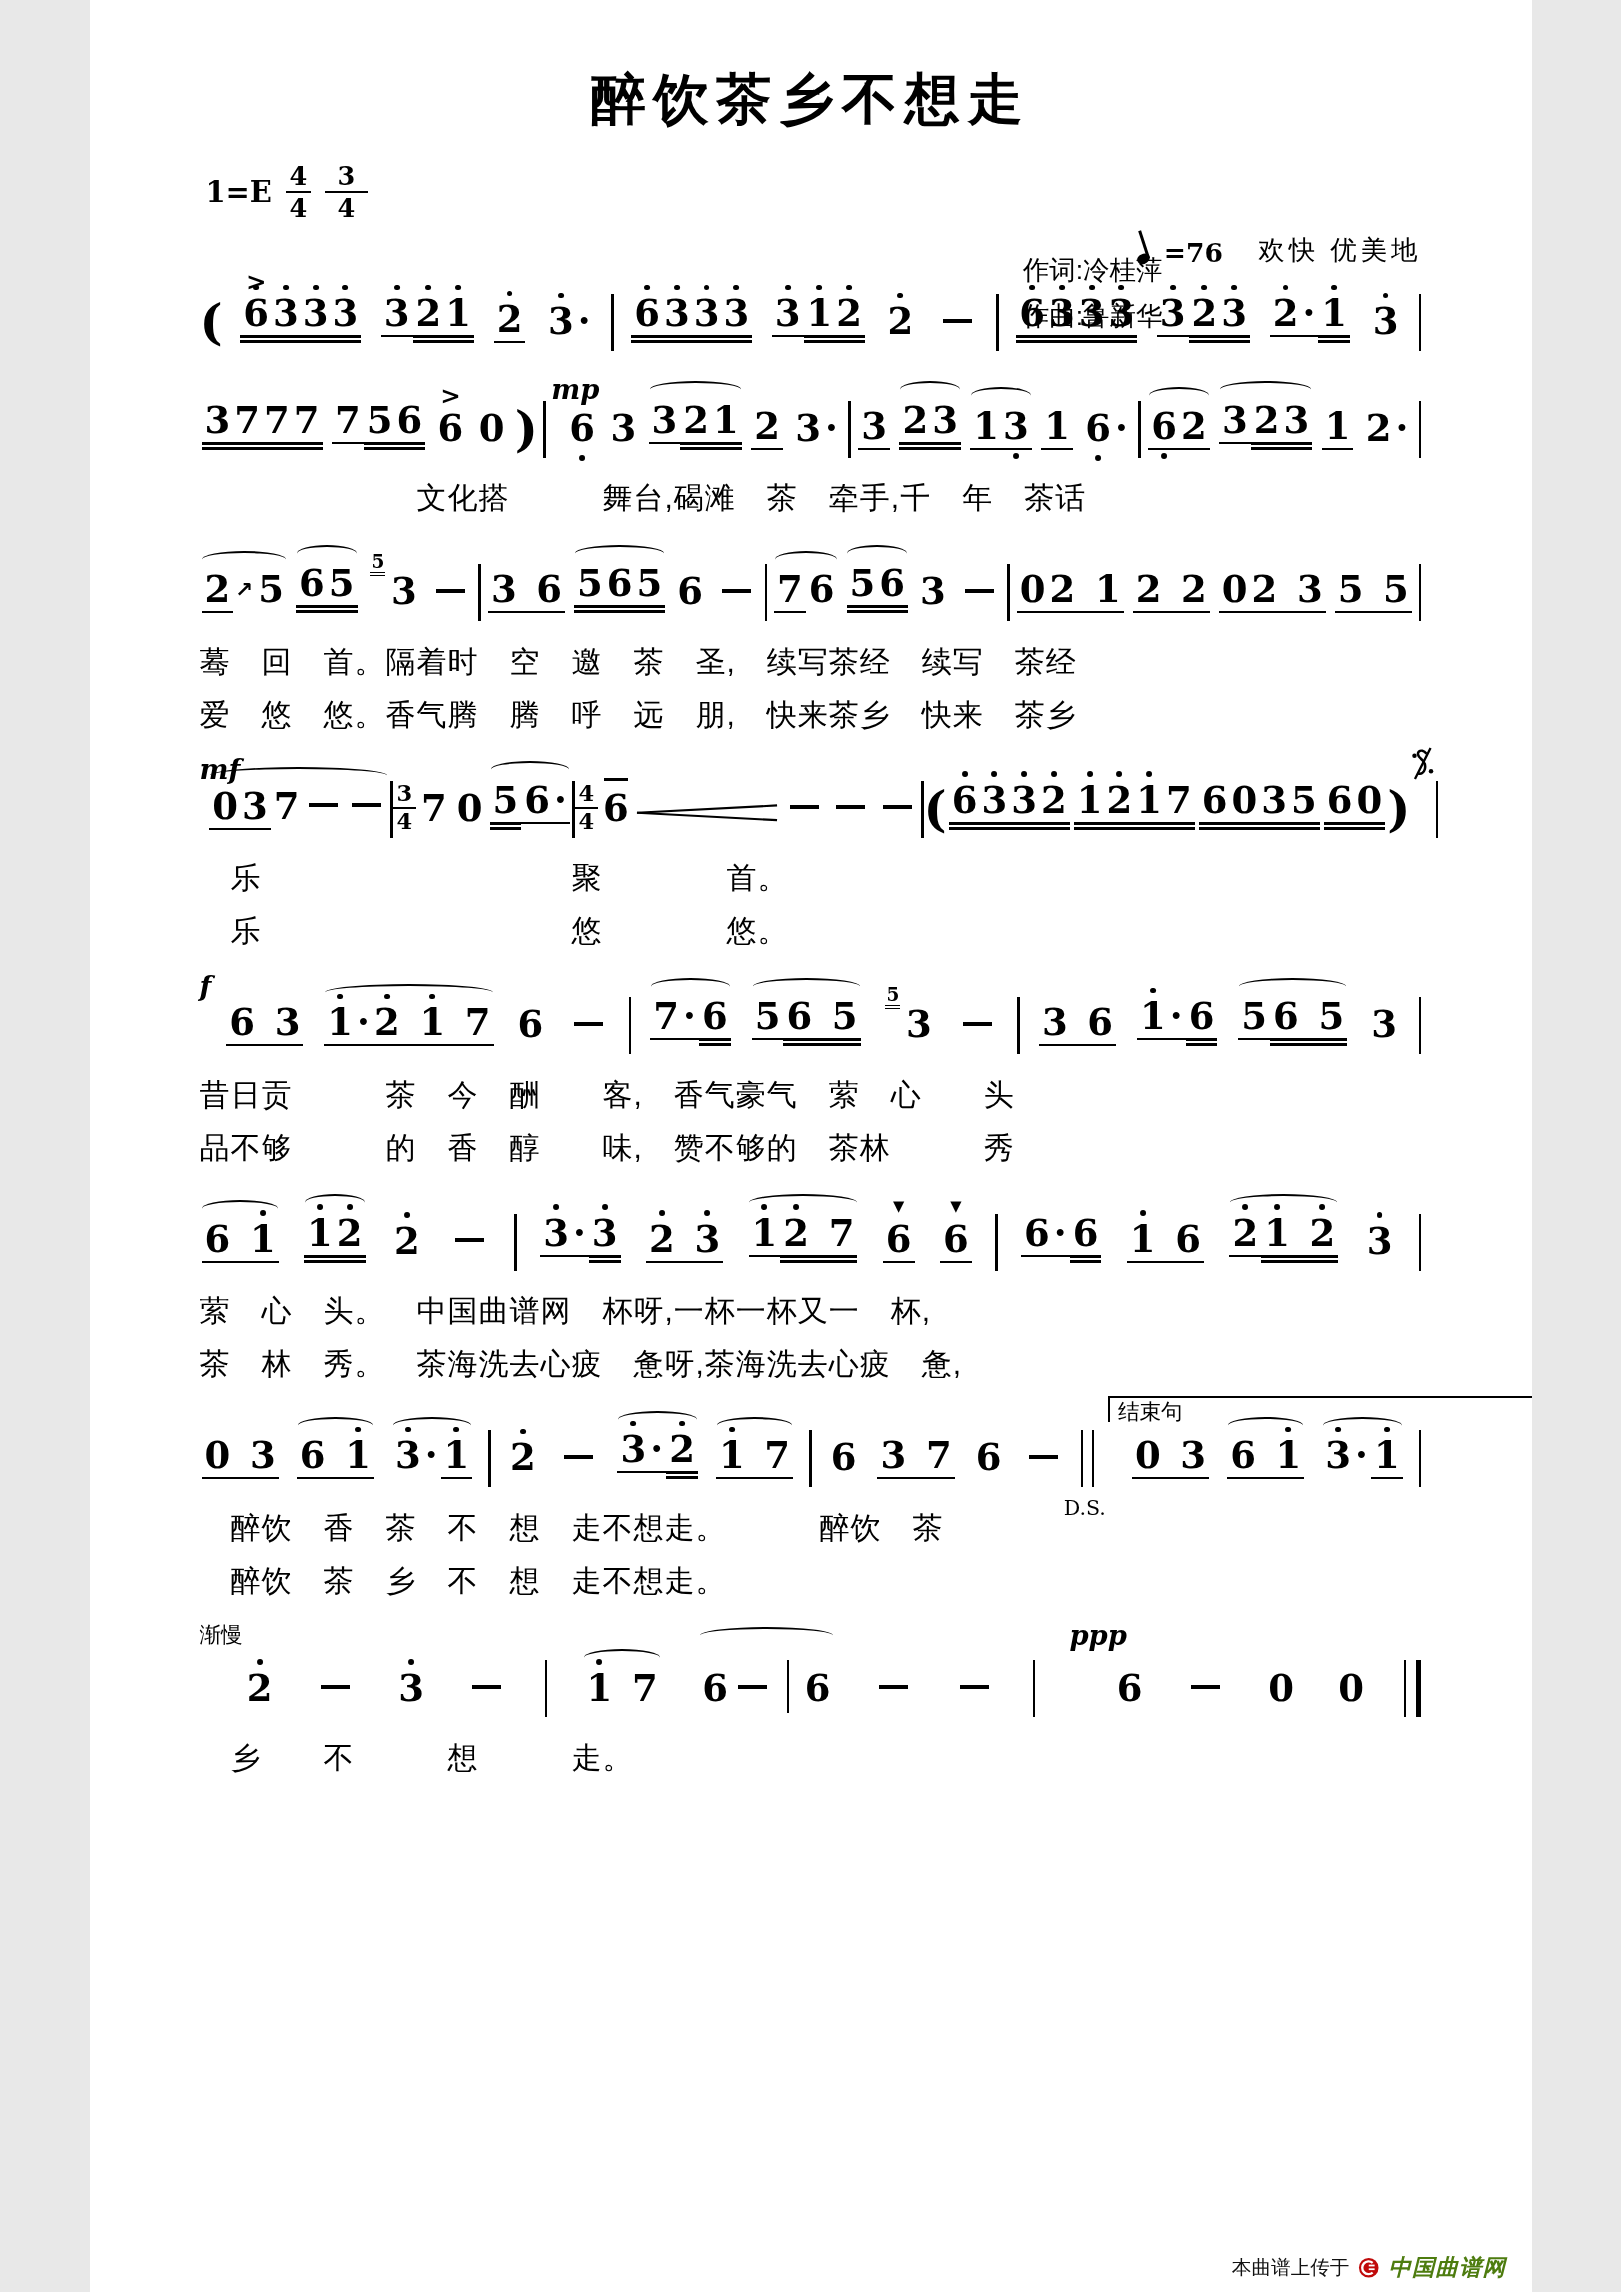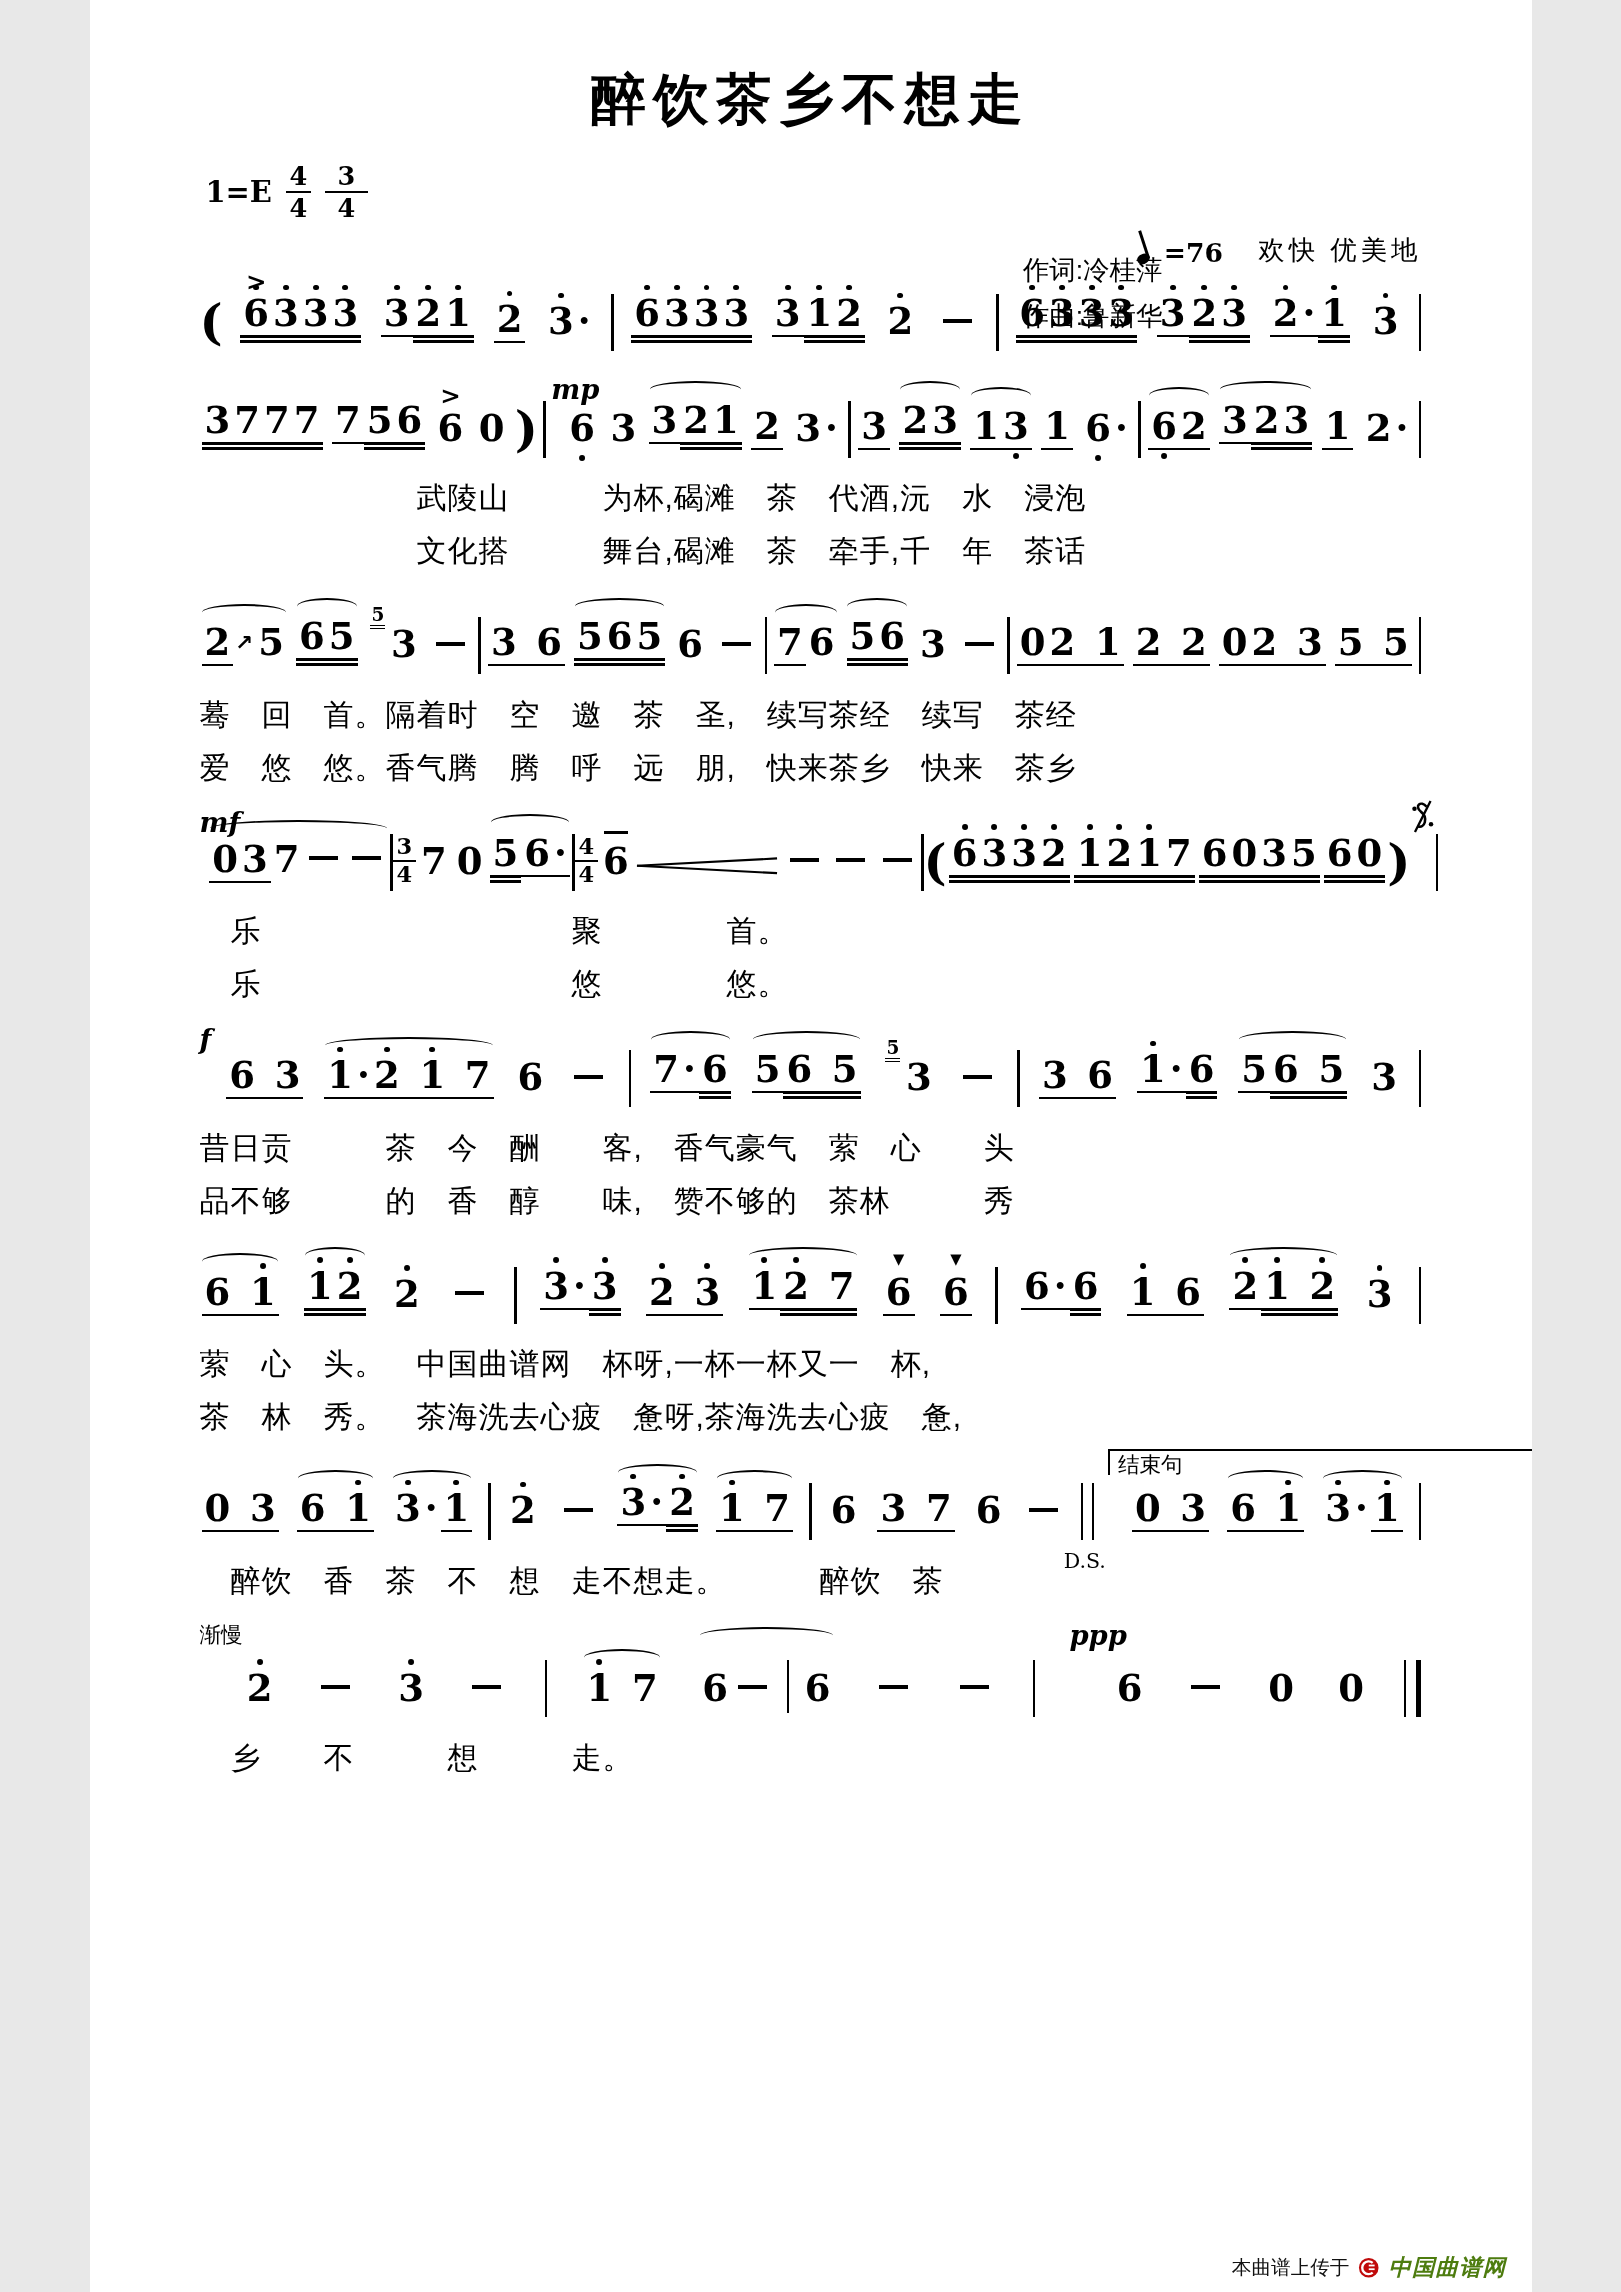--- a/index.html
+++ b/index.html
@@ -223,21 +223,20 @@
               <span class="sub u2"><span class="nw">2</span><span class="nw">3</span></span>
             </div></div>
           <div class="cluster"><div class="row">
               <span class="sub u1"><span class="nw">1</span></span>
             </div></div>
           <div class="cluster"><div class="row">
               <span class="sub"><span class="nw">2</span><span class="aug">·</span></span>
             </div></div>
           <div class="bar"></div>
         </div>
-        <div class="lyric">　　　　　　　武陵山　　　为杯,碣滩　茶　代酒,沅　水　浸泡</div>
         <div class="lyric">　　　　　　　文化搭　　　舞台,碣滩　茶　牵手,千　年　茶话</div>
       </div>
       <div class="line-block">
         <div class="mline">
           <div class="cluster"><div class="slur"></div><div class="row">
               <span class="sub u1"><span class="nw">2</span></span>
               <span class="sub"><span class="slide">↗</span></span>
               <span class="sub"><span class="nw">5</span></span>
             </div></div>
           <div class="cluster"><div class="slur"></div><div class="row">
@@ -520,20 +519,21 @@
           <div class="cluster"><div class="slur"></div><div class="row">
               <span class="sub u1"><span class="nw">6</span><span class="gap"></span><span class="nw">1<i class="oct oct-a"></i></span></span>
             </div></div>
           <div class="cluster"><div class="slur"></div><div class="row">
               <span class="sub"><span class="nw">3<i class="oct oct-a"></i></span><span class="aug">·</span></span>
               <span class="sub u1"><span class="nw">1<i class="oct oct-a"></i></span></span>
             </div></div>
           <div class="bar"></div>
         </div>
         <div class="lyric">　醉饮　香　茶　不　想　走不想走。　　　醉饮　茶</div>
+        <div class="lyric">　醉饮　茶　乡　不　想　走不想走。</div>
       </div>
       <div class="line-block">
         <div class="mline">
           <div class="ann">
             <span class="ann-label">渐慢</span>
           </div>
           <div class="cluster"><div class="row">
               <span class="sub"><span class="nw">2<i class="oct oct-a"></i></span></span>
             </div></div>
           <div class="cluster"><div class="row">

